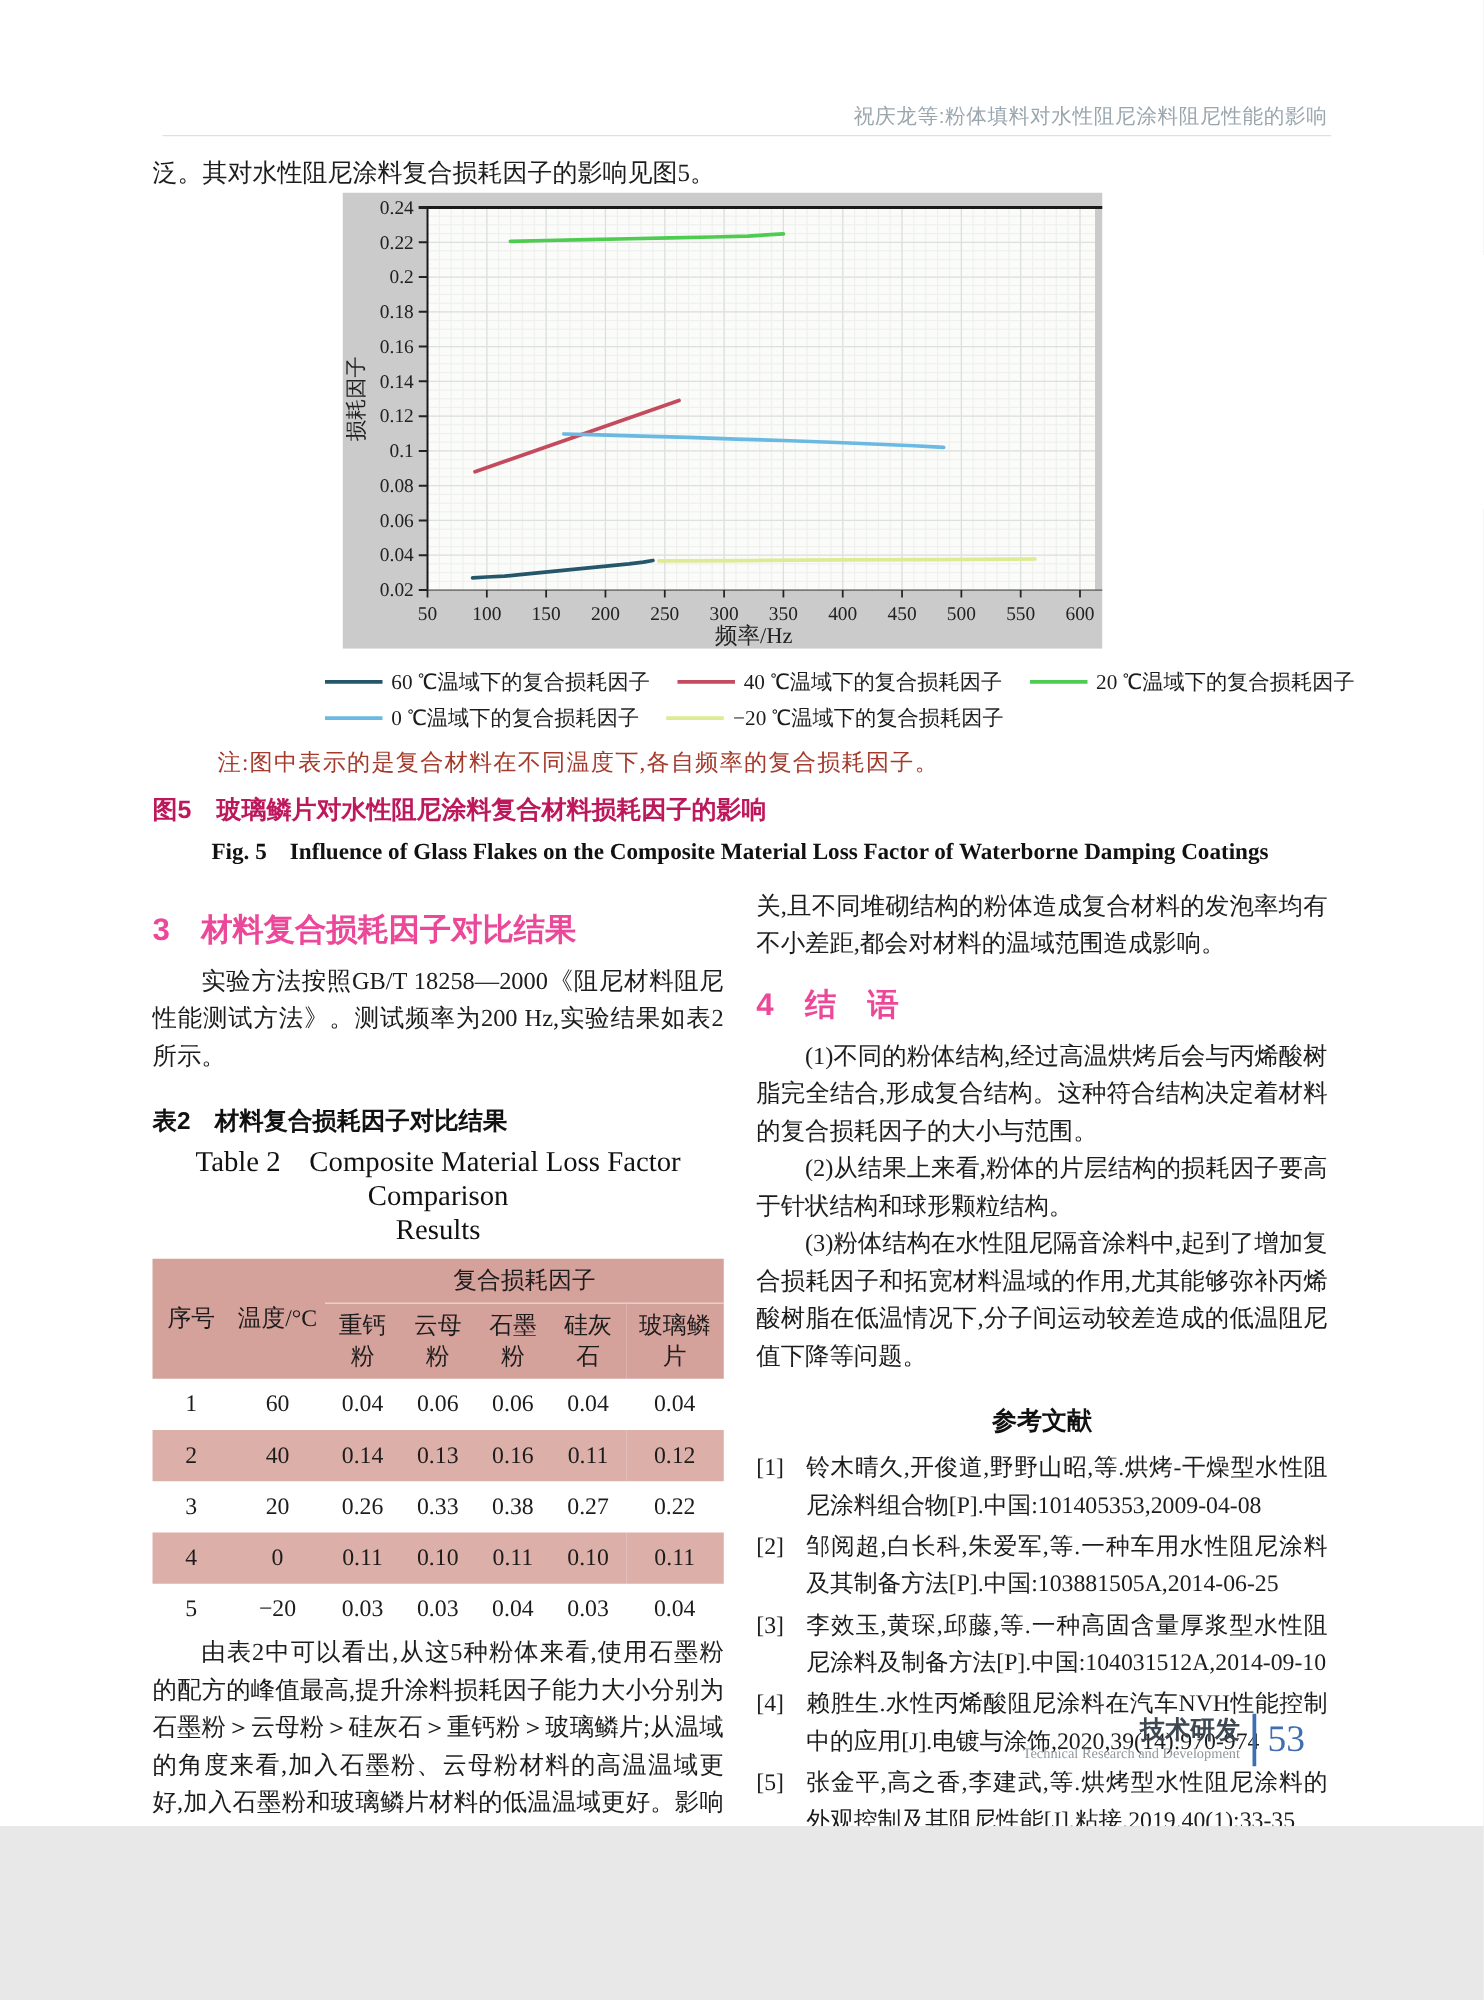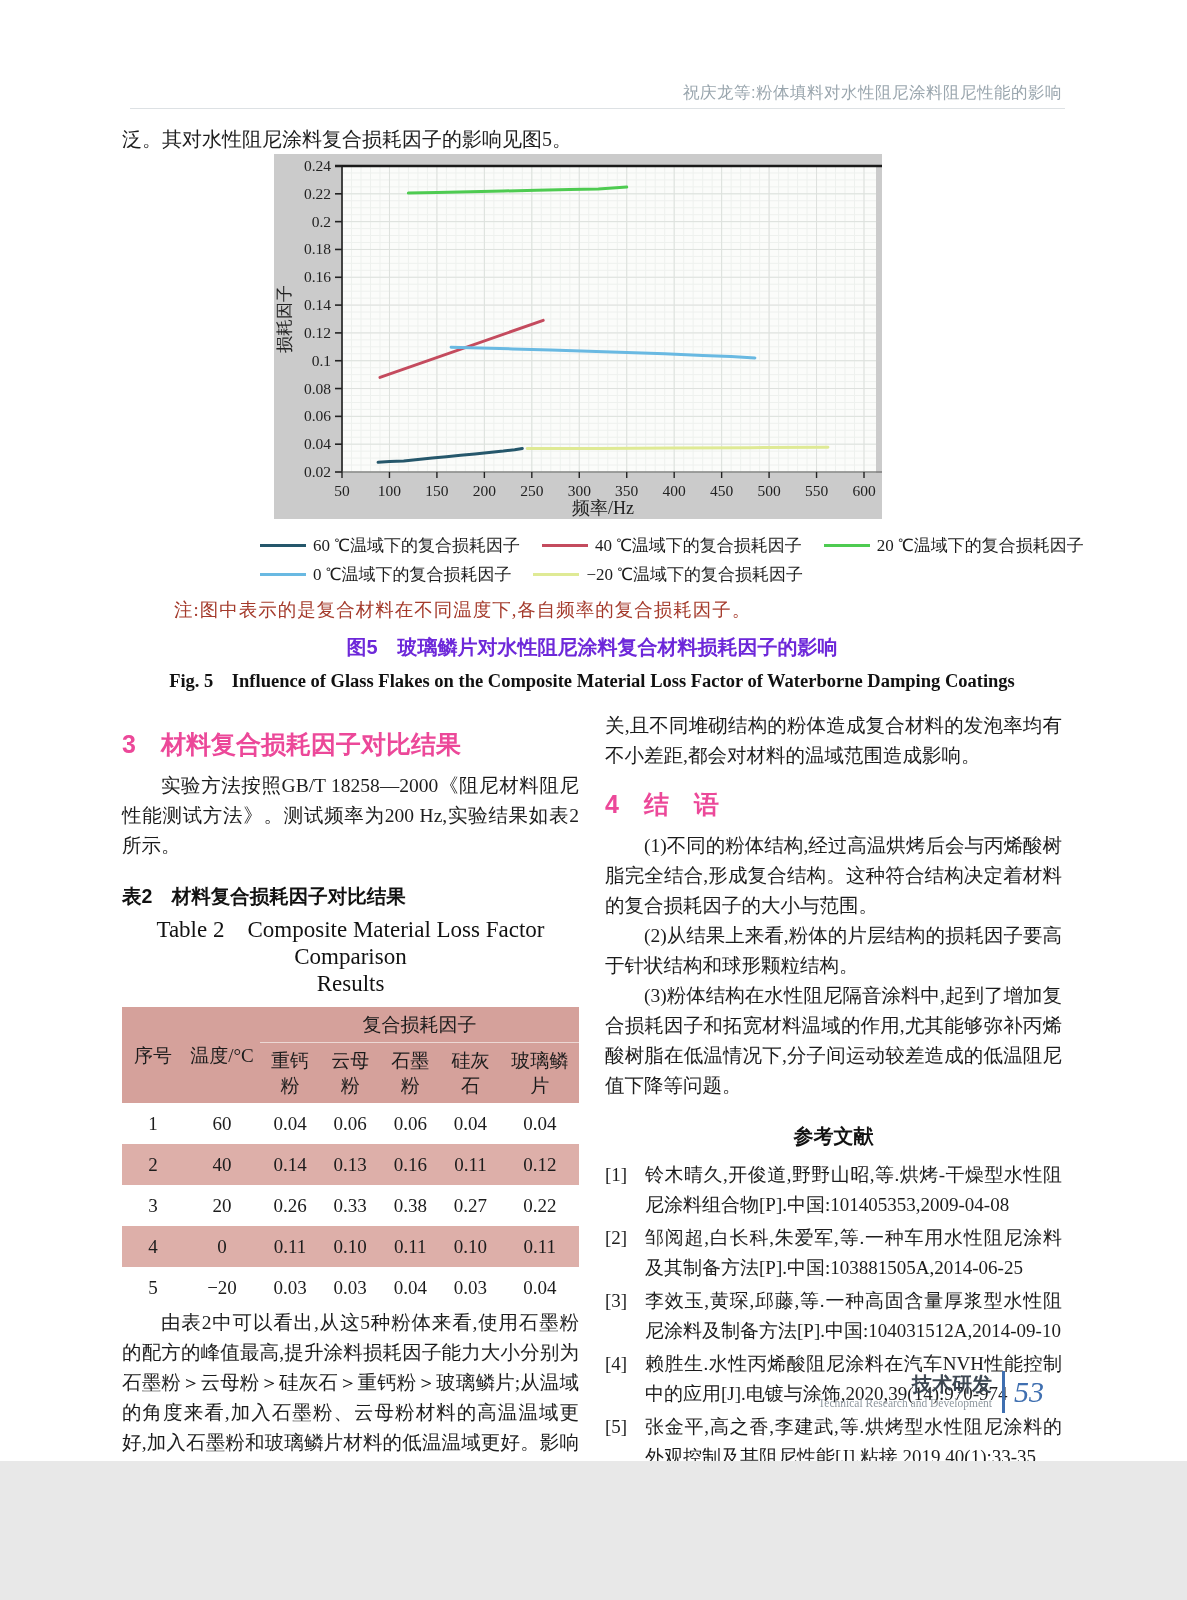--- a/index.html
+++ b/index.html
@@ -29,22 +29,22 @@
   .legend{margin:12px 0 0 138px;font-size:17px;}
   .legend-row{display:flex;gap:22px;line-height:29px;white-space:nowrap;}
   .legend-item{display:flex;align-items:center;}
   .legend-swatch{display:inline-block;width:46px;height:0;border-top:3px solid #000;margin-right:7px;}
 
   .figure-note{
     margin:8px 0 0 52px;color:#a43a2b;font-size:18.5px;letter-spacing:1px;
     font-family:"Liberation Serif",serif;
   }
   .caption-zh{
-    margin-top:12px;text-align:center;font-family:"Liberation Sans",sans-serif;
-    font-weight:bold;font-size:20px;color:#6d28d9;
+    margin-top:12px;font-family:"Liberation Sans",sans-serif;
+    font-weight:bold;font-size:20px;color:#be185d;
   }
   .caption-en{margin-top:7px;text-align:center;font-weight:bold;font-size:18.5px;color:#111;}
 
   
   .columns{display:flex;gap:26px;margin-top:18px;}
   .col{width:457px;}
   .col p{margin:0;font-size:19.5px;line-height:30px;text-align:justify;}
   .col p.indent{text-indent:2em;}
 
   .section-heading{
@@ -79,21 +79,21 @@
   .logo-zh{font-weight:bold;font-size:18px;color:#2b5ca8;letter-spacing:2px;line-height:18px;}
   .logo-mark{font-size:8px;vertical-align:top;color:#2b5ca8;}
   .logo-en{font-weight:bold;font-size:9px;color:#3f6fb0;letter-spacing:1.2px;line-height:12px;}
 
   
   .footer{position:absolute;right:143px;bottom:48px;display:flex;align-items:center;}
   .footer-labels{text-align:right;margin-right:10px;}
   .footer-zh{font-family:"Liberation Sans",sans-serif;font-weight:bold;font-size:20px;color:#3d4752;line-height:22px;}
   .footer-en{font-family:"Liberation Serif",serif;font-size:11.5px;color:#8e979e;line-height:16px;}
   .footer-bar{width:3px;height:42px;background:#3f6fb0;margin-right:9px;}
-  .page-number{font-size:30px;color:#3f6fb0;font-style:italic;}
+  .page-number{font-size:30px;color:#3f6fb0;}
 </style>
 </head>
 <body>
 
 <div class="page">
 
   <div class="running-head">祝庆龙等:粉体填料对水性阻尼涂料阻尼性能的影响</div>
   <div class="head-rule"></div>
 
   <div class="content">

